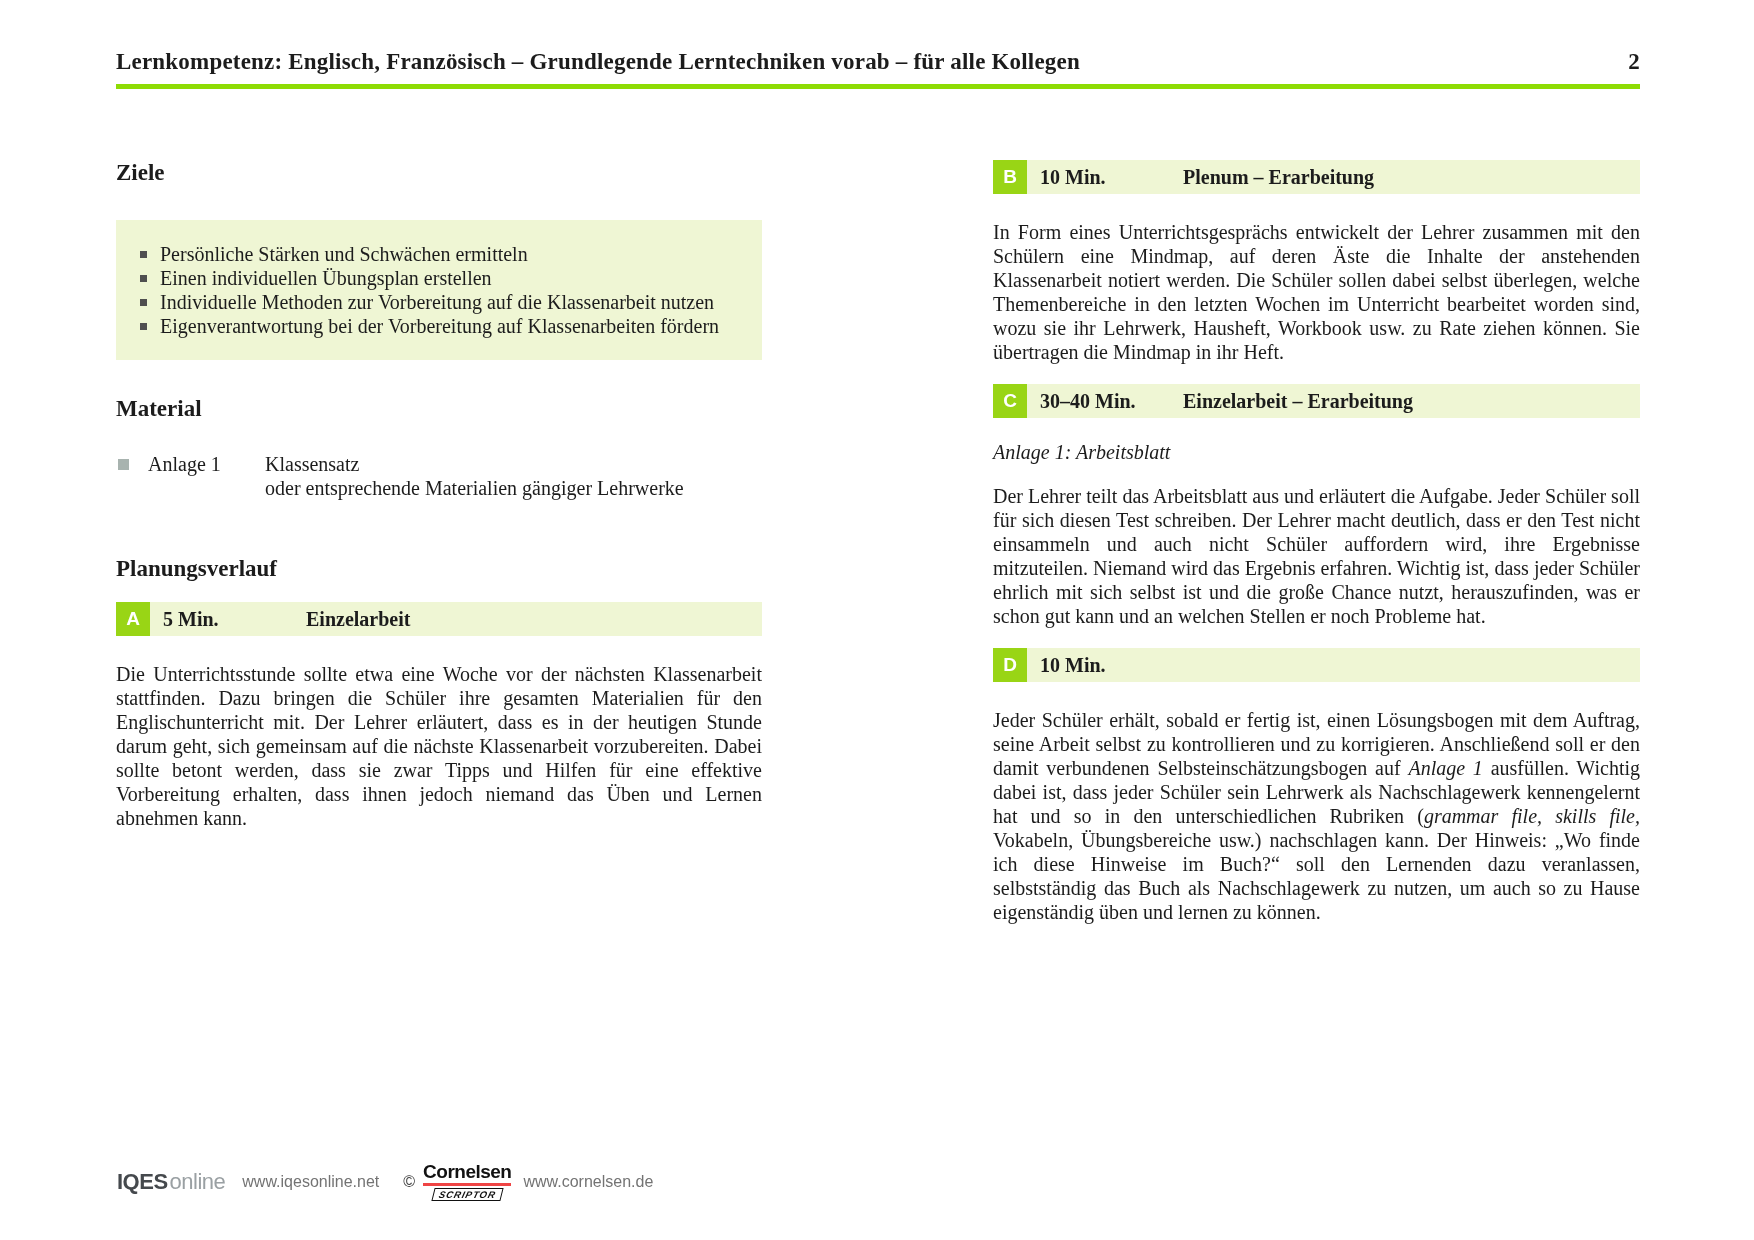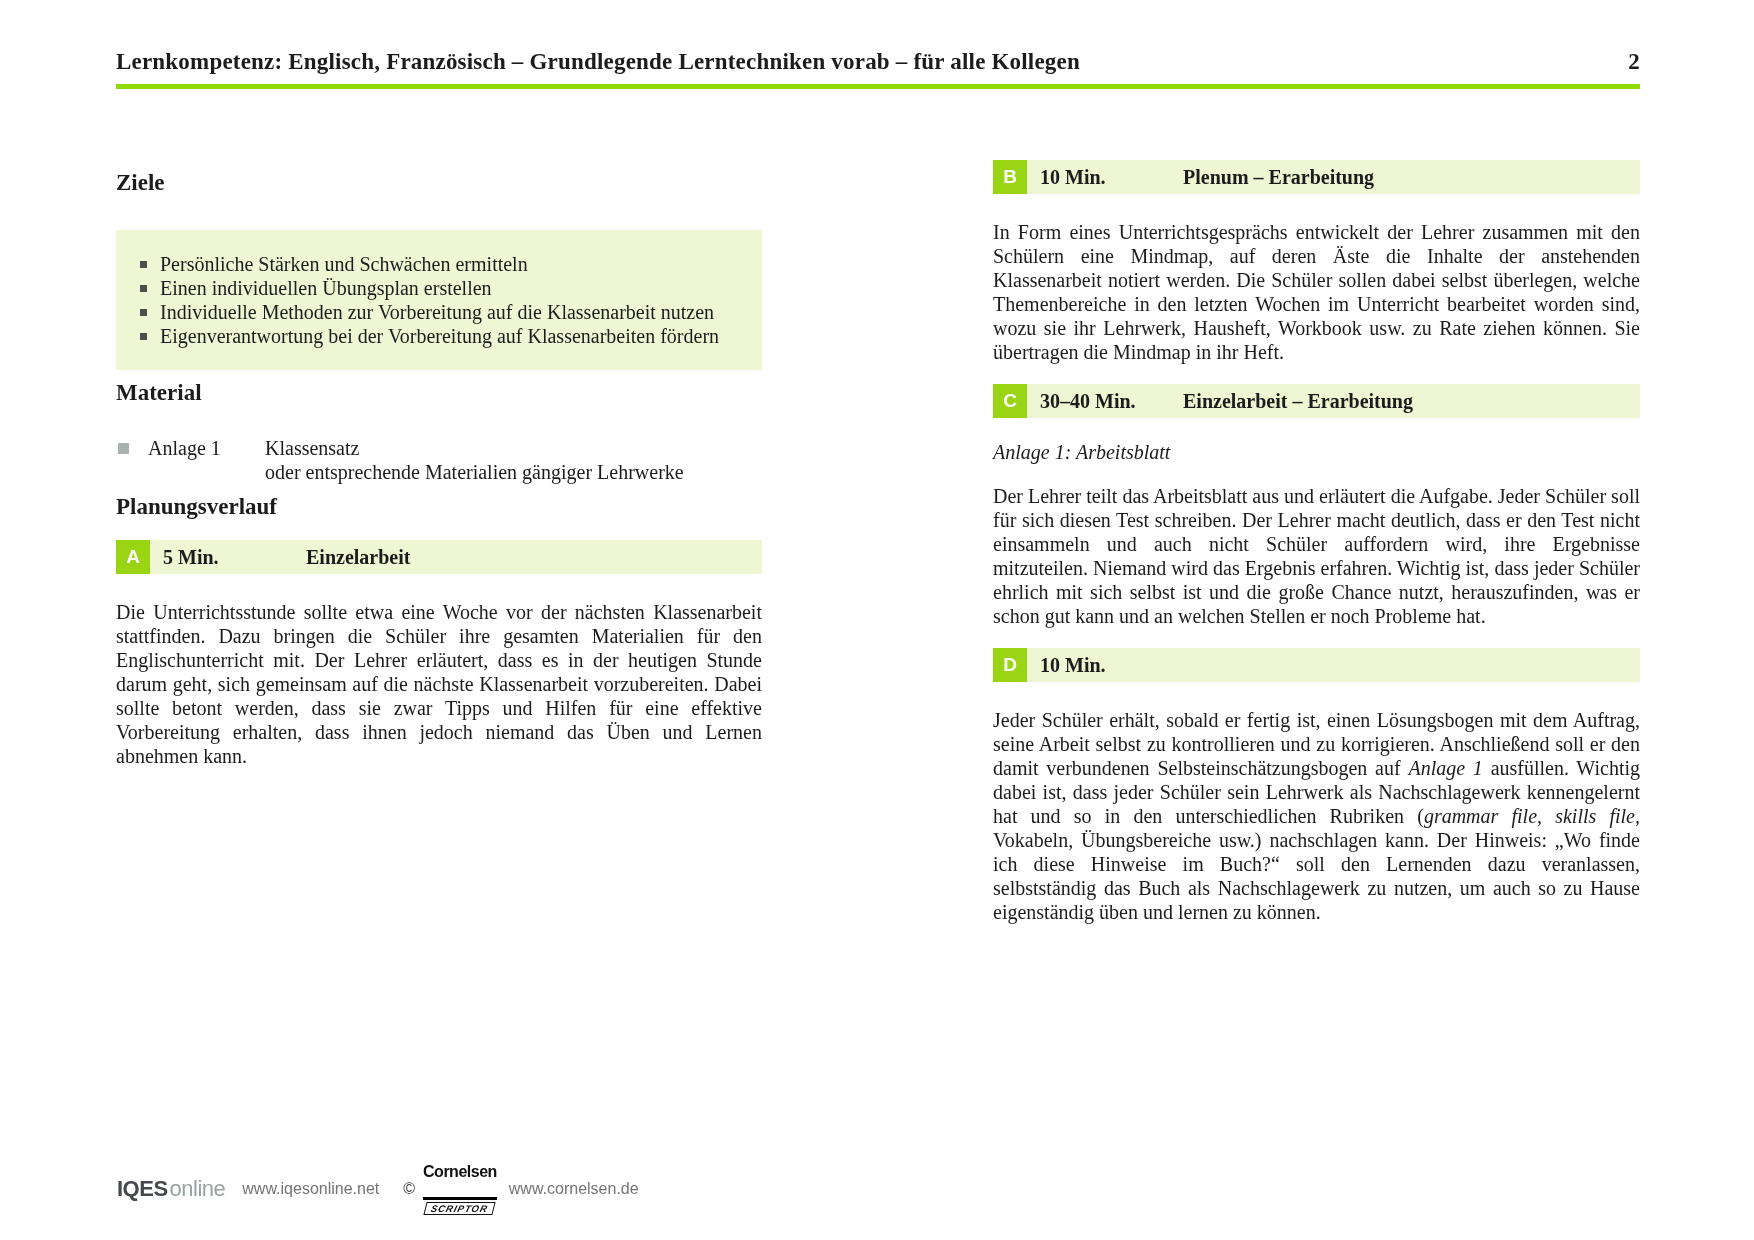--- a/index.html
+++ b/index.html
@@ -14,21 +14,21 @@
   
   .header { position:absolute; left:116px; top:48px; width:1524px; }
   .header-row { display:flex; justify-content:space-between; align-items:baseline;
                 font-size:23px; font-weight:700; line-height:27px; letter-spacing:.2px;gap:24px; }
   .header-rule { height:5px; margin-top:9px; background:var(--rule,#8edc04); }
 
   
   .col-left  { position:absolute; left:116px; top:160px; width:646px; }
   .col-right { position:absolute; left:993px; top:160px; width:647px; }
 
-  h2.sec { font-size:23px; font-weight:700; line-height:26px;margin-top:10px; }
+  h2.sec { font-size:23px; font-weight:700; line-height:26px; }
   .mt-material { margin-top:36px; }
   .mt-planung  { margin-top:56px; }
 
   
   .ziele-box { margin-top:34px; background:var(--panel,#eff6d4); padding:22px 22px; }
   .ziele-list { list-style:none; }
   .ziele-item { display:flex; font-size:20px; line-height:24px; }
   .sq-dark { flex:0 0 auto; width:7px; height:7px; background:var(--bullet-dark,#4f4f4f);
              margin:9px 13px 0 2px; }
 
@@ -60,22 +60,22 @@
   
   .footer { position:absolute; left:117px; top:1162px; display:flex; align-items:center;
             font-family:"Liberation Sans","DejaVu Sans",sans-serif; color:#4a4e51; }
   .iqes-logo { font-size:22px; letter-spacing:-0.5px; white-space:nowrap; }
   .iqes-bold  { font-weight:700; color:#45494d; }
   .iqes-light { font-weight:400; color:#9aa0a3; margin-left:2px; }
   .footer-url { font-size:16px; color:#737373; }
   .url-1 { margin-left:17px; }
   .copyright { margin-left:24px; font-size:16px; color:#3c3c3c; }
   .cornelsen { display:inline-flex; flex-direction:column; align-items:center; margin-left:8px; color:#111; }
-  .cornelsen-name { font-weight:700; font-size:16px; line-height:20px; letter-spacing:-0.5px;
-                    border-bottom:3px solid #000000; padding-bottom:15px; }
+  .cornelsen-name { font-weight:700; font-size:19px; line-height:20px; letter-spacing:-0.5px;
+                    border-bottom:3px solid #ef4444; padding-bottom:1px; }
   .cornelsen-sub { font-size:9.5px; font-weight:700; font-style:italic; letter-spacing:1px;
                    border:1.5px solid #111; padding:0 5px; margin-top:2px; transform:skewX(-14deg); }
   .url-2 { margin-left:12px; }
 </style>
 </head>
 <body>
 
 <div class="page">
 
   <header class="header">

